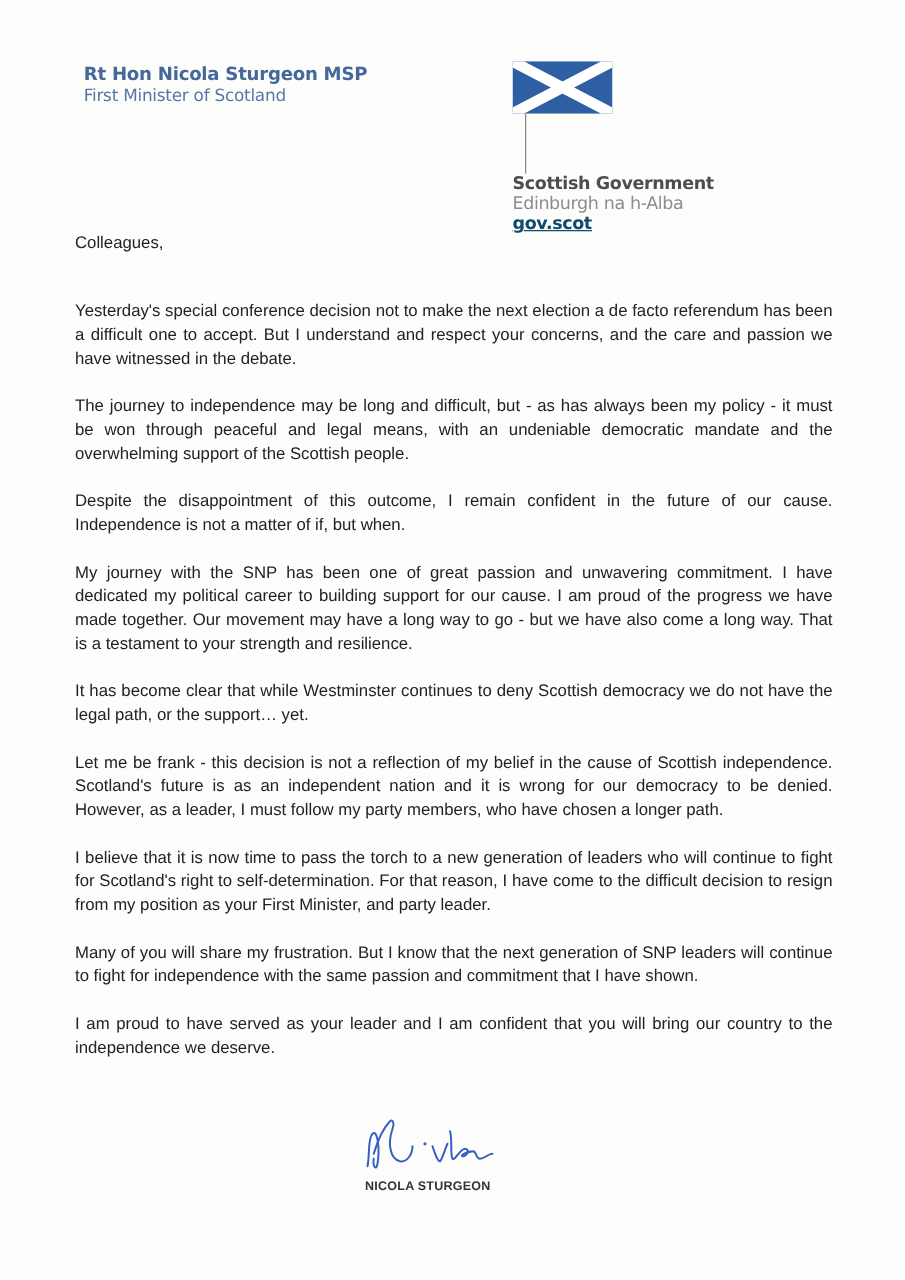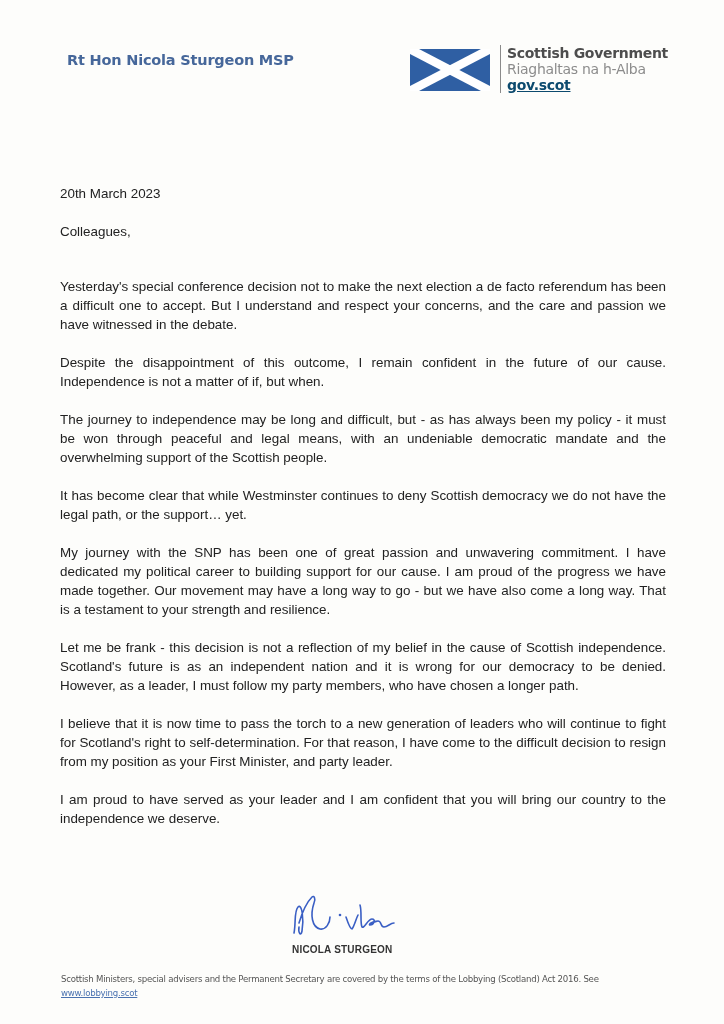--- a/index.html
+++ b/index.html
@@ -41,20 +41,21 @@
       line-height: 13px;
       color: #6a86b0;
       letter-spacing: -0.1px;
     }
     .logo {
       position: absolute;
       left: 410px;
       top: 45px;
       display: flex;
       align-items: flex-start;
+      flex-direction: column;
     }
     .flag {
       width: 80px;
       height: 42px;
       margin-top: 4px;
     }
     .logo-divider {
       width: 1px;
       height: 48px;
       background: #8a8a8a;
@@ -122,56 +123,54 @@
       text-decoration: underline;
     }
   </style>
 </head>
 <body>
 
 <div class="page">
 
   <div class="letterhead-left">
     <div class="lh-name">Rt Hon Nicola Sturgeon MSP</div>
+    <div class="lh-title">First Minister of Scotland</div>
     <div class="lh-address">
     </div>
   </div>
 
   <div class="logo">
     <svg class="flag" viewBox="0 0 80 42" xmlns="http://www.w3.org/2000/svg">
       <rect x="0" y="0" width="80" height="42" fill="#2f5fa3"></rect>
       <polygon points="0,0 9,0 80,37 80,42 71,42 0,5" fill="#ffffff"></polygon>
       <polygon points="80,0 71,0 0,37 0,42 9,42 80,5" fill="#ffffff"></polygon>
     </svg>
     <div class="logo-divider"></div>
     <div class="logo-text">
       <div class="logo-en">Scottish Government</div>
-      <div class="logo-gd">Riaghaltas na h-Alba</div>
+      <div class="logo-gd">Edinburgh na h-Alba</div>
       <div class="logo-url">gov.scot</div>
     </div>
   </div>
 
   <div class="body-text">
-    <p class="date">20th March 2023</p>
     <p class="salutation">Colleagues,</p>
     <p>Yesterday's special conference decision not to make the next election a de facto referendum has been a difficult one to accept. But I understand and respect your concerns, and the care and passion we have witnessed in the debate.</p>
+    <p>The journey to independence may be long and difficult, but - as has always been my policy - it must be won through peaceful and legal means, with an undeniable democratic mandate and the overwhelming support of the Scottish people.</p>
     <p>Despite the disappointment of this outcome, I remain confident in the future of our cause. Independence is not a matter of if, but when.</p>
-    <p>The journey to independence may be long and difficult, but - as has always been my policy - it must be won through peaceful and legal means, with an undeniable democratic mandate and the overwhelming support of the Scottish people.</p>
+    <p>My journey with the SNP has been one of great passion and unwavering commitment. I have dedicated my political career to building support for our cause. I am proud of the progress we have made together. Our movement may have a long way to go - but we have also come a long way. That is a testament to your strength and resilience.</p>
     <p>It has become clear that while Westminster continues to deny Scottish democracy we do not have the legal path, or the support… yet.</p>
-    <p>My journey with the SNP has been one of great passion and unwavering commitment. I have dedicated my political career to building support for our cause. I am proud of the progress we have made together. Our movement may have a long way to go - but we have also come a long way. That is a testament to your strength and resilience.</p>
     <p>Let me be frank - this decision is not a reflection of my belief in the cause of Scottish independence. Scotland's future is as an independent nation and it is wrong for our democracy to be denied. However, as a leader, I must follow my party members, who have chosen a longer path.</p>
     <p>I believe that it is now time to pass the torch to a new generation of leaders who will continue to fight for Scotland's right to self-determination. For that reason, I have come to the difficult decision to resign from my position as your First Minister, and party leader.</p>
+    <p>Many of you will share my frustration. But I know that the next generation of SNP leaders will continue to fight for independence with the same passion and commitment that I have shown.</p>
     <p>I am proud to have served as your leader and I am confident that you will bring our country to the independence we deserve.</p>
   </div>
 
   <svg class="signature" viewBox="0 0 120 48" xmlns="http://www.w3.org/2000/svg">
     <path d="M4,40 C6,30 4,18 8,14 C12,10 14,26 12,38 C11,44 8,40 9,34 M9,30 C12,20 16,10 22,4 C24,2 26,6 24,10 C20,22 22,34 30,36 C36,37 40,30 40,24" fill="none" stroke="#3a5fc4" stroke-width="1.6" stroke-linecap="round"></path>
     <circle cx="50" cy="22" r="1.3" fill="#3a5fc4"></circle>
     <path d="M56,24 C58,30 60,36 62,36 C64,34 66,26 68,22" fill="none" stroke="#3a5fc4" stroke-width="1.6" stroke-linecap="round"></path>
     <path d="M70,12 C72,18 70,30 72,34 C74,36 78,26 82,26 C86,26 84,32 80,32 C78,32 82,28 88,28 C92,28 90,34 94,34 C98,34 100,30 104,30" fill="none" stroke="#3a5fc4" stroke-width="1.6" stroke-linecap="round"></path>
   </svg>
   <div class="sig-name">NICOLA STURGEON</div>
 
-  <div class="footer">
-    <span>Scottish Ministers, special advisers and the Permanent Secretary are covered by the terms of the Lobbying (Scotland) Act 2016.  See </span><a>www.lobbying.scot</a>
-  </div>
 
 </div>
 
 </body></html>

